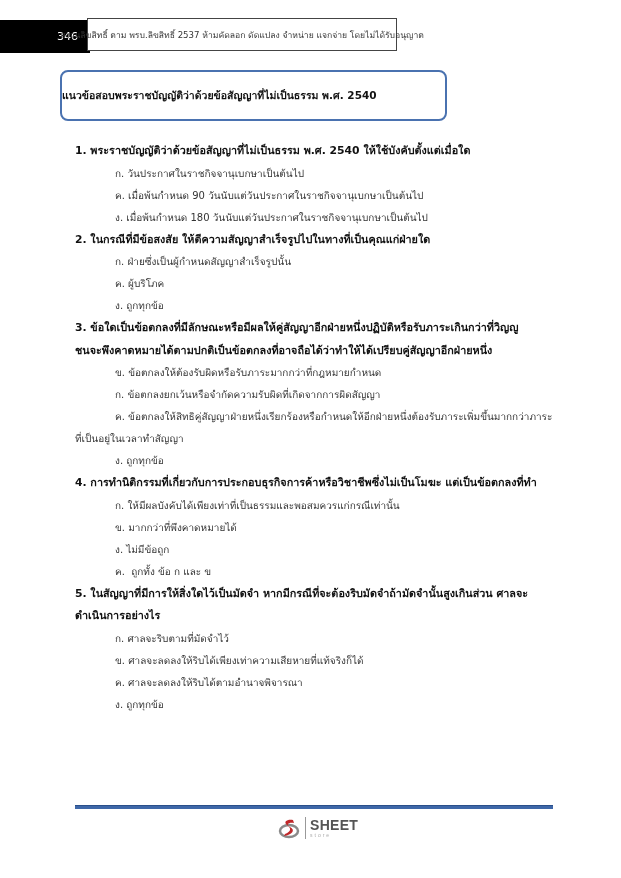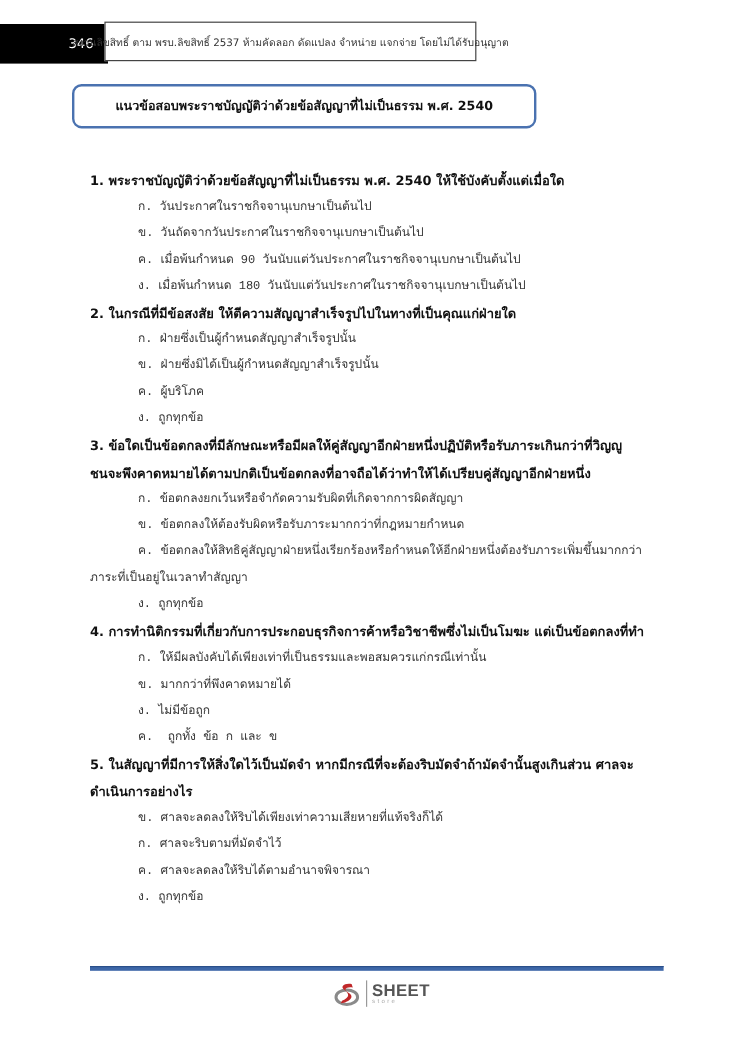--- a/index.html
+++ b/index.html
@@ -7,27 +7,27 @@
          font-family:"DejaVu Sans", sans-serif; color:#1a1a1a; }
   .page-num-box { position:absolute; left:0; top:20px; width:90px; height:33px;
                   background:#000; color:#fff; font-size:11px;
                   display:flex; align-items:center; justify-content:flex-end;
                   padding-right:12px; box-sizing:border-box; }
   .copyright-box { position:absolute; left:86px; top:18px; width:332px; height:33px;
                    border:1px solid #444; background:#fff; box-sizing:border-box;
                    font-size:8.6px; color:#333; display:flex; align-items:center;
                    justify-content:center; white-space:nowrap; width:331px; left:87px; }
   .copyright-box { width:310px;text-align:right; }
-  .title-box { position:absolute; left:60px; top:70px; width:387px; height:37px;
+  .title-box { position:absolute; left:60px; top:70px; width:387px; height:51px;
                border:2px solid #4a72b0; border-radius:8px; box-sizing:border-box;
-               display:flex; align-items:center; justify-content:center;
+               display:flex; align-items:center; justify-content:flex-start;
                font-size:10.5px; font-weight:bold; color:#111; background:#fff; }
   .content { position:absolute; left:75px; top:140px; width:480px; }
   .q { font-size:10.8px; font-weight:bold; line-height:22.5px; color:#111; }
-  .opt { font-size:10px; line-height:22px; padding-left:40px; color:#333;font-family:Liberation Mono, monospace; }
+  .opt { font-size:10px; line-height:22px; padding-left:40px; color:#333; }
   .opt.wrap { text-indent:40px; padding-left:0; line-height:22px; }
   .footer-rule { position:absolute; left:75px; top:805px; width:478px; height:4px;
                  background:#3e67a8; border-top:1px solid #2a4f8a; box-sizing:border-box; }
   .logo { position:absolute; left:278px; top:815px; height:26px; display:flex; align-items:center; }
   .logo-mark { width:22px; height:22px; position:relative; }
   .logo-sep { width:1px; height:22px; background:#999; margin:0 4px 0 5px; }
   .logo-text { display:flex; flex-direction:column; line-height:1; }
   .logo-word { font-family:"Liberation Sans", sans-serif; font-weight:bold; font-size:14px; color:#555; letter-spacing:0.3px; }
   .logo-sub { font-family:"Liberation Sans", sans-serif; font-size:5px; color:#aaa; letter-spacing:2px; margin-top:1px; }
 </style>
@@ -43,55 +43,53 @@
 
 <div class="title-box">
   <span>แนวข้อสอบพระราชบัญญัติว่าด้วยข้อสัญญาที่ไม่เป็นธรรม พ.ศ. 2540</span>
 </div>
 
 <div class="content">
 
   <div>
     <div class="q">1. พระราชบัญญัติว่าด้วยข้อสัญญาที่ไม่เป็นธรรม พ.ศ. 2540 ให้ใช้บังคับตั้งแต่เมื่อใด</div>
     <div class="opt">ก. วันประกาศในราชกิจจานุเบกษาเป็นต้นไป</div>
-    <div class="opt">ข. วันถัดจากวันประกาศในราชกิจจานุเบกษาเป็นต้นไป</div>
     <div class="opt">ค. เมื่อพ้นกำหนด 90 วันนับแต่วันประกาศในราชกิจจานุเบกษาเป็นต้นไป</div>
     <div class="opt">ง. เมื่อพ้นกำหนด 180 วันนับแต่วันประกาศในราชกิจจานุเบกษาเป็นต้นไป</div>
   </div>
 
   <div>
     <div class="q">2. ในกรณีที่มีข้อสงสัย ให้ตีความสัญญาสำเร็จรูปไปในทางที่เป็นคุณแก่ฝ่ายใด</div>
     <div class="opt">ก. ฝ่ายซึ่งเป็นผู้กำหนดสัญญาสำเร็จรูปนั้น</div>
-    <div class="opt">ข. ฝ่ายซึ่งมิได้เป็นผู้กำหนดสัญญาสำเร็จรูปนั้น</div>
     <div class="opt">ค. ผู้บริโภค</div>
     <div class="opt">ง. ถูกทุกข้อ</div>
   </div>
 
   <div>
     <div class="q">3. ข้อใดเป็นข้อตกลงที่มีลักษณะหรือมีผลให้คู่สัญญาอีกฝ่ายหนึ่งปฏิบัติหรือรับภาระเกินกว่าที่วิญญู</div>
     <div class="q">ชนจะพึงคาดหมายได้ตามปกติเป็นข้อตกลงที่อาจถือได้ว่าทำให้ได้เปรียบคู่สัญญาอีกฝ่ายหนึ่ง</div>
+    <div class="opt">ข. ข้อตกลงให้ต้องรับผิดหรือรับภาระมากกว่าที่กฎหมายกำหนด</div>
     <div class="opt">ก. ข้อตกลงยกเว้นหรือจำกัดความรับผิดที่เกิดจากการผิดสัญญา</div>
-    <div class="opt">ข. ข้อตกลงให้ต้องรับผิดหรือรับภาระมากกว่าที่กฎหมายกำหนด</div>
     <div class="opt wrap">ค. ข้อตกลงให้สิทธิคู่สัญญาฝ่ายหนึ่งเรียกร้องหรือกำหนดให้อีกฝ่ายหนึ่งต้องรับภาระเพิ่มขึ้นมากกว่าภาระที่เป็นอยู่ในเวลาทำสัญญา</div>
     <div class="opt">ง. ถูกทุกข้อ</div>
   </div>
 
   <div>
     <div class="q">4. การทำนิติกรรมที่เกี่ยวกับการประกอบธุรกิจการค้าหรือวิชาชีพซึ่งไม่เป็นโมฆะ แต่เป็นข้อตกลงที่ทำ</div>
     <div class="opt">ก. ให้มีผลบังคับได้เพียงเท่าที่เป็นธรรมและพอสมควรแก่กรณีเท่านั้น</div>
     <div class="opt">ข. มากกว่าที่พึงคาดหมายได้</div>
     <div class="opt">ง. ไม่มีข้อถูก</div>
     <div class="opt" style="white-space:pre">ค.  ถูกทั้ง ข้อ ก และ ข</div>
   </div>
 
   <div>
     <div class="q">5. ในสัญญาที่มีการให้สิ่งใดไว้เป็นมัดจำ หากมีกรณีที่จะต้องริบมัดจำถ้ามัดจำนั้นสูงเกินส่วน ศาลจะ</div>
     <div class="q">ดำเนินการอย่างไร</div>
+    <div class="opt">ก. ศาลจะริบตามที่มัดจำไว้</div>
     <div class="opt">ข. ศาลจะลดลงให้ริบได้เพียงเท่าความเสียหายที่แท้จริงก็ได้</div>
-    <div class="opt">ก. ศาลจะริบตามที่มัดจำไว้</div>
     <div class="opt">ค. ศาลจะลดลงให้ริบได้ตามอำนาจพิจารณา</div>
     <div class="opt">ง. ถูกทุกข้อ</div>
   </div>
 </div>
 
 <div class="footer-rule"></div>
 
 <div class="logo">
   <span class="logo-mark">
     <svg width="22" height="22" viewBox="0 0 22 22">

